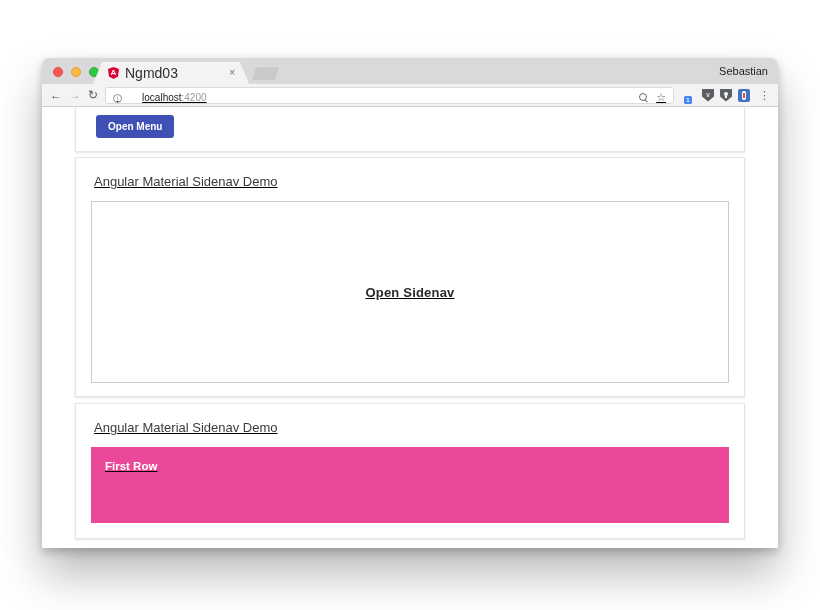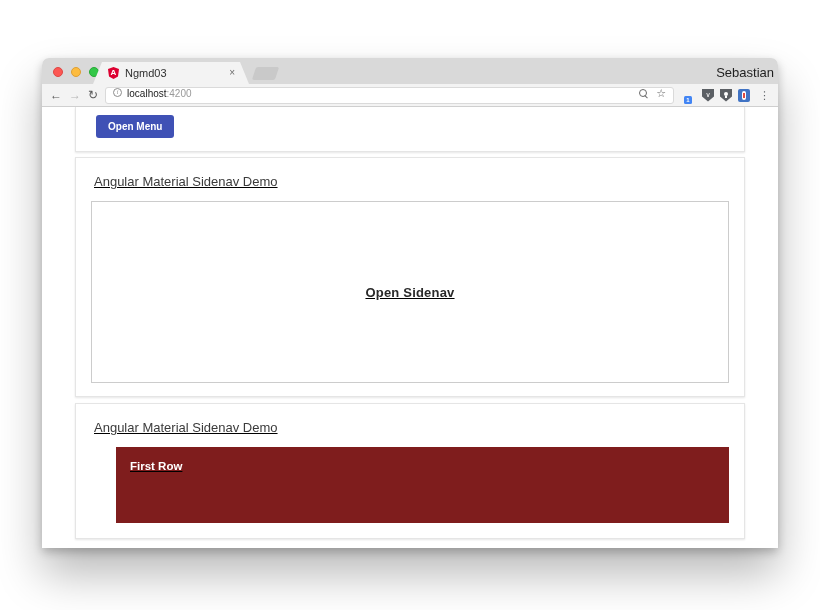--- a/index.html
+++ b/index.html
@@ -39,47 +39,48 @@
     clip-path:polygon(9px 0, calc(100% - 9px) 0, 100% 100%, 0 100%);
     display:flex; align-items:center;
     padding:0 14px 0 15px;
   }
   .ng-shield {
     width:11px; height:12px; flex:0 0 auto;
     background:#dd0031;
     clip-path:polygon(50% 0, 100% 17%, 91% 80%, 50% 100%, 9% 80%, 0 17%);
     color:#fff; font-size:8px; font-weight:bold; line-height:12px; text-align:center;
   }
-  .tab-title { font-size:11px; color:#2f2f2f; margin-left:6px; white-space:nowrap; }
+  .tab-title { font-size:14px; color:#2f2f2f; margin-left:6px; white-space:nowrap; }
   .tab-close { margin-left:auto; font-size:10px; color:#6d6d6d; line-height:1; cursor:default; }
   .tab-stub {
     position:absolute; left:212px; bottom:4px;
     width:23px; height:13px;
     background:#c9c9c9;
     transform:skewX(-18deg);
     border-radius:2px;
   }
-  .profile-name { position:absolute; right:4px; top:7px; font-size:13px; color:#1f1f1f; }
+  .profile-name { position:absolute; right:10px; top:7px; font-size:11px; color:#1f1f1f; }
 
   
   .toolbar {
     height:23px; background:#f3f3f3;
     border-bottom:1px solid #cfcfcf;
     display:flex; align-items:center;
     padding:0 8px; gap:7px;
   }
   .nav-glyph { font-size:12px; line-height:1; color:#585858; }
   .nav-glyph.disabled { color:#b5b5b5; }
   .urlbar {
     flex:1; height:17px;
     background:#fff;
     border:1px solid #dadada; border-radius:3px;
-    display:flex; align-items:flex-start;
-    padding:0 7px; gap:5px;
+    display:flex; align-items:flex-end;
+    padding:0 7px; gap:20px;
     min-width:0;
+    text-decoration:underline;
   }
   .info-icon {
     width:9px; height:9px; flex:0 0 auto;
     border:1px solid #8d8d8d; border-radius:50%;
     color:#8d8d8d; font-size:6px; line-height:7px; text-align:center;
     font-family:"Liberation Serif", serif; font-style:italic;
   }
   .url-text { font-size:10px; white-space:nowrap; overflow:hidden; }
   .url-host { color:#222; }
   .url-port { color:#9a9a9a; }
@@ -151,21 +152,21 @@
   .card-title {
     font-size:13px; font-weight:400; color:#3b3b3b;
     padding:16px 3px 12px 3px;
   }
   .sidenav-box {
     height:182px;
     border:1px solid #cccccc;
     display:flex; align-items:center; justify-content:center;
   }
   .sidenav-box-label { font-size:13px; font-weight:bold; color:#2a2a2a; letter-spacing:.2px; }
-  .blue-panel { background:#7f1d1d; height:76px;margin-left:25px; }
+  .blue-panel { background:#ec4899; height:76px; }
   .row {
     height:38px; display:flex; align-items:center;
     padding:0 14px; color:#ffffff; font-size:11.5px; font-weight:600;
   }
   .heart { margin-left:auto; color:#fff; font-size:14px; line-height:1; }
 </style>
 </head>
 <body>
 
 <div class="window">

